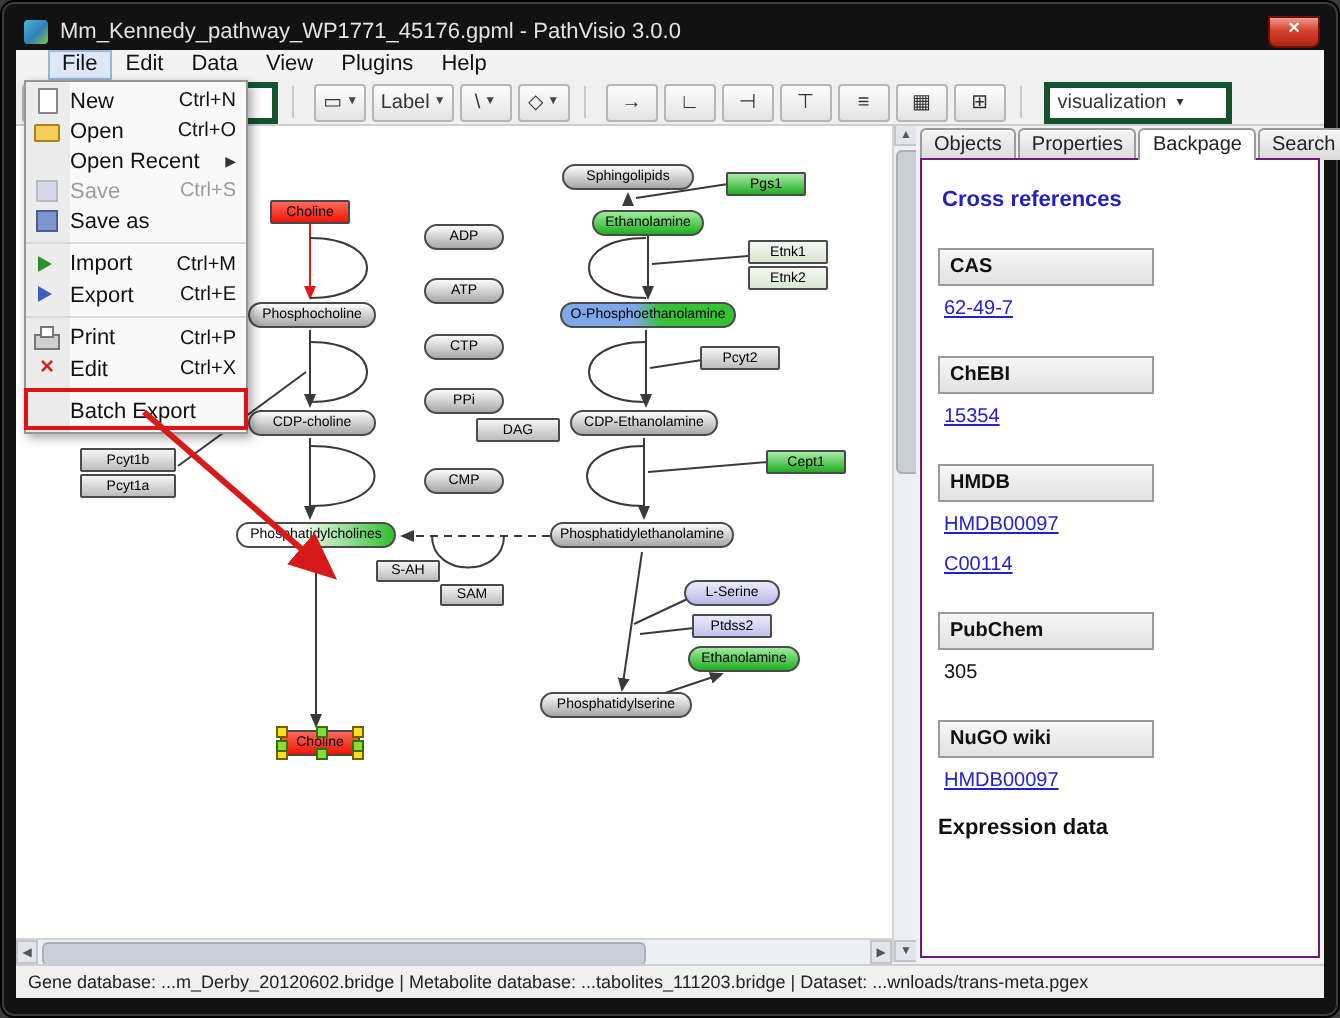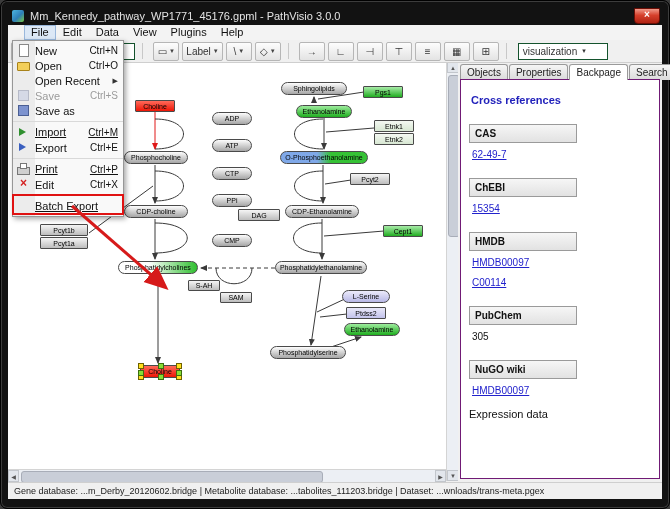--- a/index.html
+++ b/index.html
@@ -12,21 +12,21 @@
   
   .content-bg{position:absolute;left:8px;top:25px;right:8px;bottom:10px;background:#f0f0f0;}
   
   .menubar{position:absolute;left:8px;top:25px;right:8px;height:15px;background:#f3f3f3;border-bottom:1px solid #dcdcdc;display:flex;font-size:11px;color:#111;padding-left:16px;}
   .mb-item{padding:1px 7px;}
   .mb-item.open{background:#dce8f6;box-shadow:inset 0 0 0 1px #9ab8dc;}
   
   .toolbar{position:absolute;left:8px;top:40px;right:8px;height:22px;background:#f0f0f0;border-bottom:1px solid #cfcfcf;display:flex;align-items:center;font-size:10px;color:#333;}
   .tb-btn{height:17px;min-width:18px;border:1px solid #b6b6b6;background:linear-gradient(180deg,#fdfdfd,#e3e3e3);border-radius:2px;display:flex;align-items:center;justify-content:center;margin-left:3px;padding:0 3px;}
   .tb-btn .caret{font-size:6px;margin-left:2px;color:#444;}
-  .tb-select{height:15px;border:1px solid #14532d;background:#fff;display:flex;align-items:center;padding:0 4px;margin-left:4px;}
+  .tb-select{height:15px;border:3px solid #14532d;background:#fff;display:flex;align-items:center;padding:0 4px;margin-left:4px;}
   .tb-select::after{content:"▾";font-size:7px;margin-left:5px;color:#333;}
   .tb-label{margin-left:12px;}
   .tb-sep{width:1px;height:16px;background:#c8c8c8;margin:0 7px;}
   
   .canvas-clip{position:absolute;left:8px;top:62px;width:438px;height:407px;background:#fff;overflow:hidden;}
   .canvas-inner{position:absolute;left:-8px;top:-62px;width:670px;height:509px;}
   #edge-layer{position:absolute;left:0;top:0;}
   .nodes-layer{position:absolute;inset:0;}
   .pnode{position:absolute;border:1px solid #4a4a4a;font-size:7px;text-align:center;color:#000;white-space:nowrap;overflow:visible;box-sizing:border-box;}
   .s-oval{border-radius:8px;}
@@ -58,28 +58,28 @@
   
   .side-panel{position:absolute;left:458px;top:62px;width:204px;height:419px;background:#f0f0f0;}
   .tabs{display:flex;margin:2px 0 0 2px;font-size:10px;}
   .tab{padding:2px 6px;background:linear-gradient(#f6f6f6,#dadada);border:1px solid #9a9a9a;border-bottom:none;border-radius:3px 3px 0 0;margin-right:1px;color:#222;white-space:nowrap;}
   .tab.active{background:#fff;font-weight:normal;position:relative;z-index:2;}
   .panel-body{position:absolute;left:2px;right:2px;top:17px;bottom:2px;background:#fff;border:1px solid #701a75;overflow:hidden;padding-top:6px;}
   .bp-heading{margin:8px 0 18px 10px;color:#2222bb;font-weight:bold;font-size:11px;}
   .bp-header{margin:18px 0 0 8px;width:96px;background:linear-gradient(180deg,#f6f6f6,#e2e2e2);border:1px solid #9a9a9a;font-weight:bold;font-size:10px;padding:3px 5px;color:#111;}
   .bp-link{display:block;margin:6px 0 9px 11px;color:#2222cc;font-size:10px;text-decoration:underline;}
   .bp-value{margin:6px 0 9px 11px;font-size:10px;color:#111;}
-  .bp-footer{margin:12px 16px 0 8px;font-weight:normal;font-size:11px;color:#111;}
+  .bp-footer{margin:12px 16px 0 8px;font-weight:bold;font-size:11px;color:#111;}
   
   .statusbar{position:absolute;left:8px;right:8px;bottom:10px;height:16px;background:#f0f0f0;border-top:1px solid #cfcfcf;display:flex;align-items:center;padding-left:6px;font-size:9px;color:#222;}
   
   .file-menu{position:absolute;left:12px;top:40px;width:110px;background:linear-gradient(90deg,#ececec 0,#ececec 22px,#f9f9f9 22px);border:1px solid #979797;box-shadow:2px 2px 5px rgba(0,0,0,.35);padding:2px 0;z-index:10;}
   .menu-item{display:flex;align-items:center;height:15px;padding:0 5px 0 3px;font-size:11px;color:#111;position:relative;}
   .menu-item.disabled{color:#9b9b9b;}
-  .menu-item.sep{border-top:1px solid #d9d9d9;margin-top:3px;padding-top:2px;height:16px;text-decoration:underline;}
+  .menu-item.sep{border-top:1px solid #d9d9d9;margin-top:3px;padding-top:2px;height:16px;}
   .menu-item.hl-red{outline:2px solid #e01212;outline-offset:-1px;}
   .mi-label{margin-left:4px;}
   .mi-shortcut{margin-left:auto;font-size:10px;}
   .mi-sub{margin-left:auto;font-size:7px;color:#333;}
   .mi-icon{width:15px;height:13px;display:inline-block;position:relative;flex:0 0 15px;}
   .icon-new::before{content:"";position:absolute;left:3px;top:0px;width:8px;height:11px;background:#fff;border:1px solid #888;}
   .icon-open::before{content:"";position:absolute;left:1px;top:3px;width:11px;height:7px;background:#f3cf5a;border:1px solid #a8821a;border-radius:1px;}
   .icon-save::before{content:"";position:absolute;left:2px;top:1px;width:9px;height:9px;background:#c3cbe2;border:1px solid #8a93ab;}
   .disabled .icon-save::before{opacity:.55;}
   .icon-saveas::before{content:"";position:absolute;left:2px;top:1px;width:9px;height:9px;background:#7d93cf;border:1px solid #4b5f94;}

